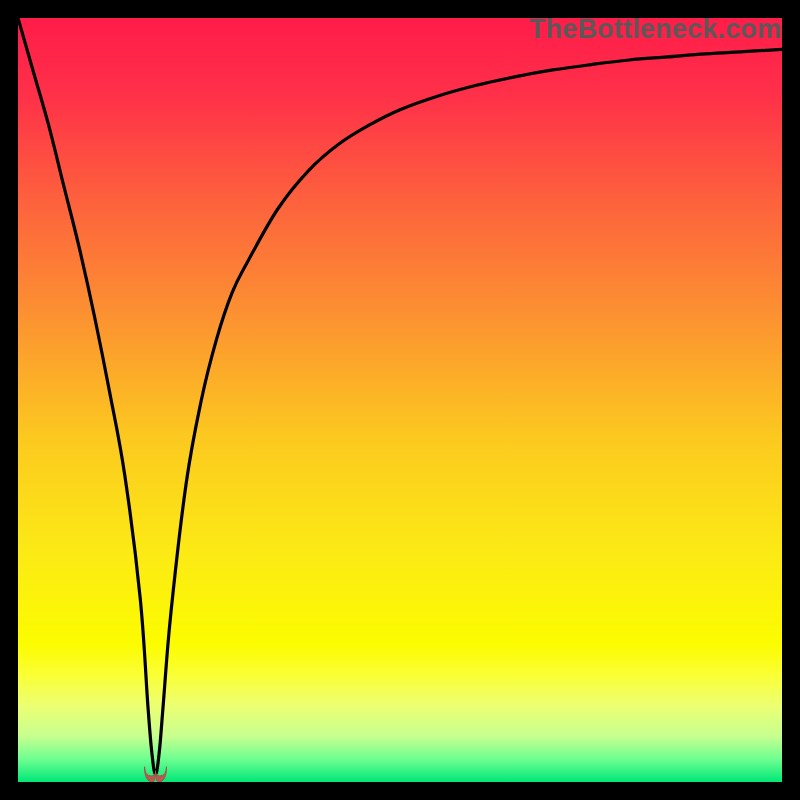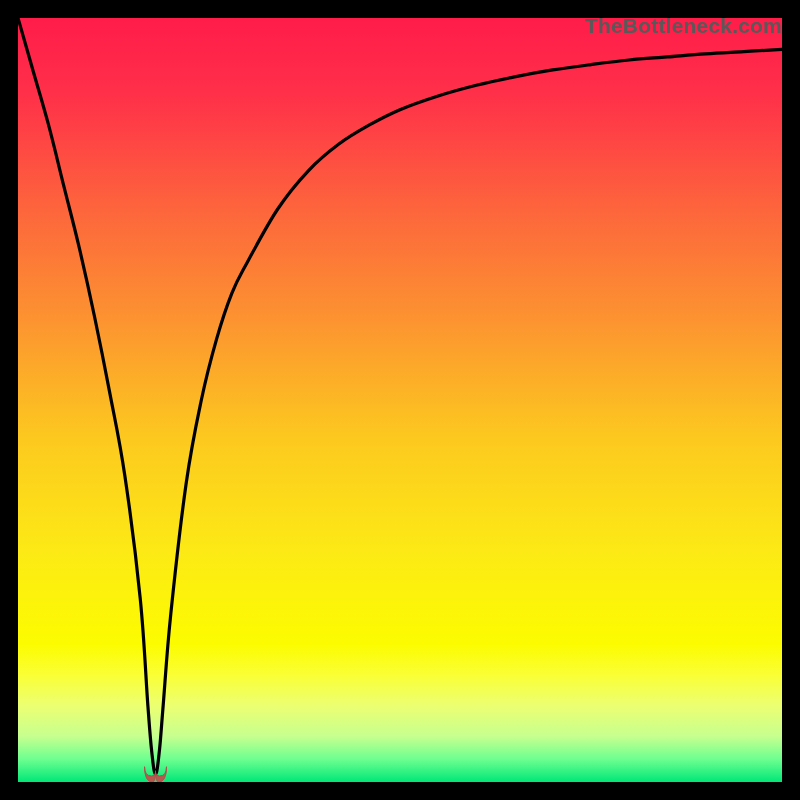--- a/index.html
+++ b/index.html
@@ -24,21 +24,21 @@
     top: 18px;
     width: 764px;
     height: 764px;
     overflow: hidden;
   }
   .watermark {
     position: absolute;
     top: 14px;
     right: 18px;
     color: #595959;
-    font-size: 21px;
+    font-size: 27px;
     font-weight: 600;
     letter-spacing: 0.2px;
     z-index: 5;
   }
   svg .curve {
     fill: none;
     stroke: #000;
     stroke-width: 3.2;
     stroke-linecap: round;
   }

